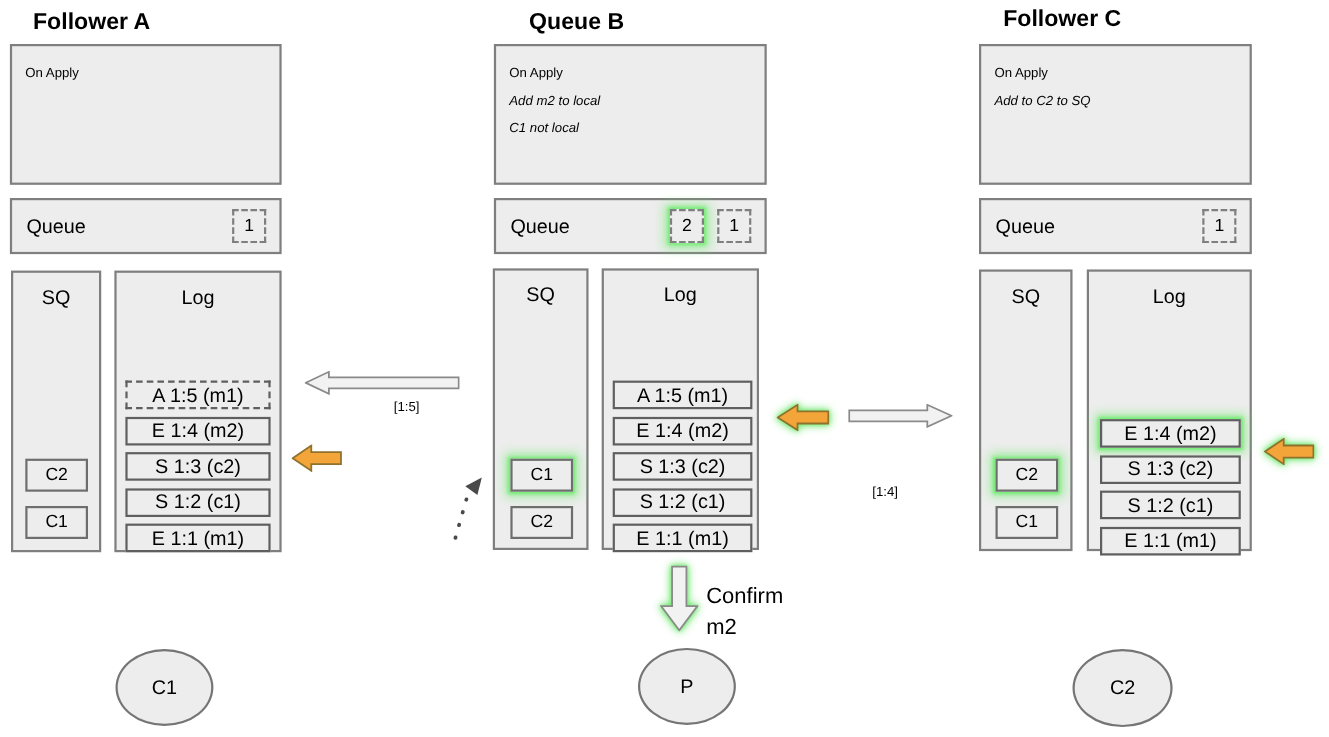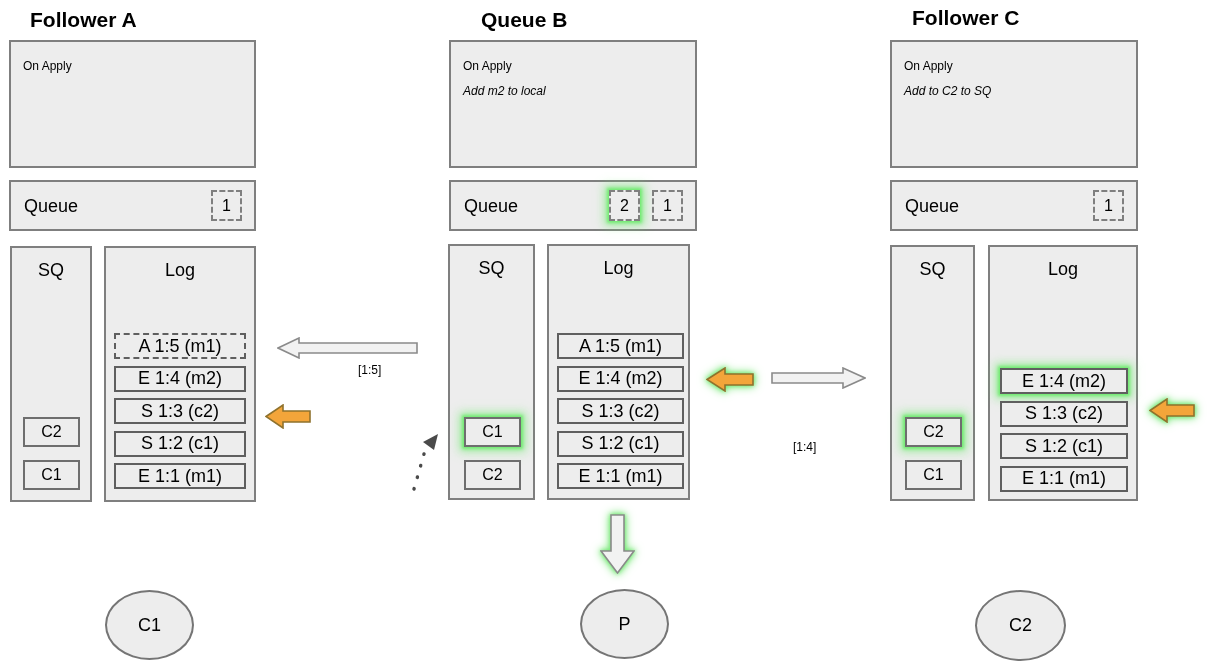--- a/index.html
+++ b/index.html
@@ -16,21 +16,21 @@
   .queue-items { position:absolute; right:12px; top:8px; display:flex; gap:12px; }
   .qitem {
     width:31px; height:31px; border:2px dashed #7f7f7f; background:#ededed;
     display:flex; align-items:center; justify-content:center; font-size:16px; box-sizing:border-box;
   }
   .sq-label, .log-label { position:absolute; top:12px; left:0; right:0; text-align:center; font-size:18px; }
   .slot {
     position:absolute; width:57px; height:30px; border:2px solid #6e6e6e; background:#ededed;
     display:flex; align-items:center; justify-content:center; font-size:16px; box-sizing:border-box;
   }
-  .entries { position:absolute; display:flex; flex-direction:column; gap:6.5px; }
+  .entries { position:absolute; display:flex; flex-direction:column; gap:6.5px;margin-top:13px; }
   .entry {
     height:26px; border:2px solid #5f5f5f; background:#ededed;
     display:flex; align-items:center; justify-content:center; font-size:18px; box-sizing:border-box;
   }
   .entry.dashed { border:2px dashed #5f5f5f; }
   .glow { box-shadow: 0 0 3px 2px rgba(110,235,110,0.95), 0 0 9px 5px rgba(110,235,110,0.55); }
   .glow-svg { filter: drop-shadow(0 0 2px #74e874) drop-shadow(0 0 4px #74e874); }
   .arrow-label { font-size:12px; text-align:left; white-space:nowrap; }
   .confirm-label { font-size:20px; line-height:28px; white-space:nowrap; }
   .client {
@@ -73,20 +73,21 @@
       <div class="entry" style="width:132px;">S 1:2 (c1)</div>
       <div class="entry" style="width:132px;">E 1:1 (m1)</div>
     </div>
   </div>
 
   <div class="abs node-title" style="left:481px; top:8px;">Queue B</div>
 
   <div class="abs panel onapply" style="left:449px; top:40px; width:248px; height:128px;">
     <div>On Apply</div>
     <div class="note">Add m2 to local</div>
+    <div class="note">C1 not local</div>
   </div>
 
   <div class="abs panel" style="left:449px; top:180px; width:248px; height:51px;">
     <span class="queue-label">Queue</span>
     <div class="queue-items">
       <div class="qitem glow">2</div>
       <div class="qitem">1</div>
     </div>
   </div>
 
@@ -174,18 +175,22 @@
       <path d="M 9,64 L 19,29" fill="none" stroke="#4a4a4a" stroke-width="3.4" stroke-dasharray="0.5 11.5" stroke-linecap="round"></path>
       <polygon points="33,9 29,25 18,17" fill="#4a4a4a"></polygon>
     </svg>
   </div>
 
   <div class="abs glow-svg" style="left:600px; top:514px;">
     <svg width="35" height="60" viewBox="0 0 35 60">
       <polygon points="11,1 24,1 24,37 34,37 17.5,59 1,37 11,37" fill="#f2f2f2" stroke="#8a8a8a" stroke-width="1.6"></polygon>
     </svg>
   </div>
+  <div class="abs confirm-label" style="left:642px; top:528px;">
+    <div>Confirm</div>
+    <div>m2</div>
+  </div>
 
   <div class="client" style="left:105px; top:590px;">C1</div>
   <div class="client" style="left:580px; top:589px;">P</div>
   <div class="client" style="left:975px; top:590px; width:87px; height:67px;">C2</div>
 
 </div>
 
 </body></html>

